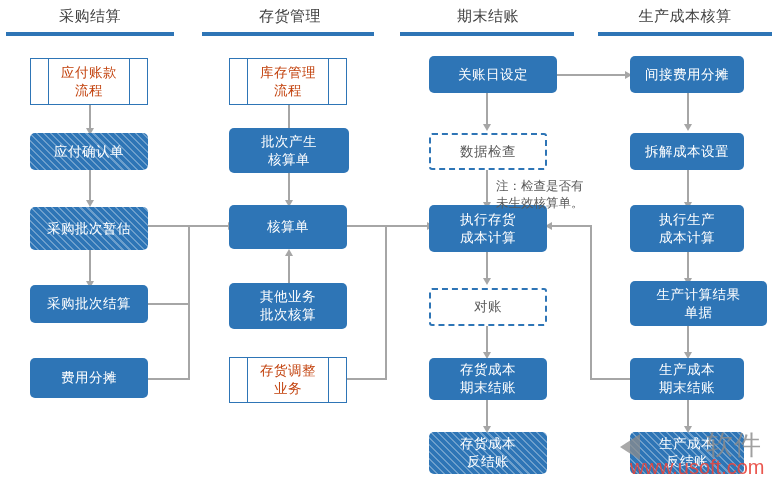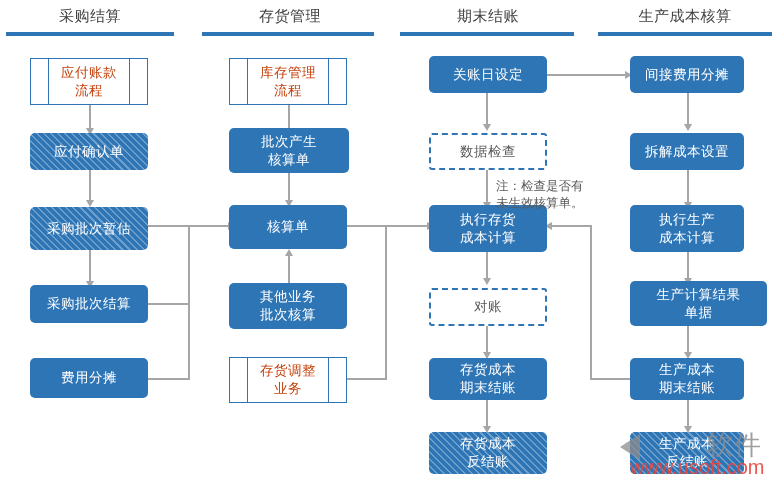--- a/index.html
+++ b/index.html
@@ -259,21 +259,21 @@
   <div class="node n-pre" style="left:229px;top:58px;width:118px;height:47px;">库存管理
 流程</div>
   <div class="node n-solid" style="left:229px;top:128px;width:120px;height:45px;">批次产生
 核算单</div>
   <div class="node n-solid" style="left:229px;top:205px;width:118px;height:44px;">核算单</div>
   <div class="node n-solid" style="left:229px;top:283px;width:118px;height:46px;">其他业务
 批次核算</div>
   <div class="node n-pre" style="left:229px;top:357px;width:118px;height:46px;">存货调整
 业务</div>
 
-  <div class="node n-solid" style="left:429px;top:56px;width:118px;height:37px;">关账日设定</div>
+  <div class="node n-solid" style="left:429px;top:56px;width:128px;height:37px;">关账日设定</div>
   <div class="node n-dash" style="left:429px;top:133px;width:118px;height:37px;">数据检查</div>
   <div class="node n-solid" style="left:429px;top:205px;width:118px;height:47px;">执行存货
 成本计算</div>
   <div class="node n-dash" style="left:429px;top:288px;width:118px;height:38px;">对账</div>
   <div class="node n-solid" style="left:429px;top:358px;width:118px;height:42px;">存货成本
 期末结账</div>
   <div class="node n-hatch" style="left:429px;top:432px;width:118px;height:42px;">存货成本
 反结账</div>
 
   <div class="note" style="left:496px;top:178px;width:130px;">注：检查是否有

